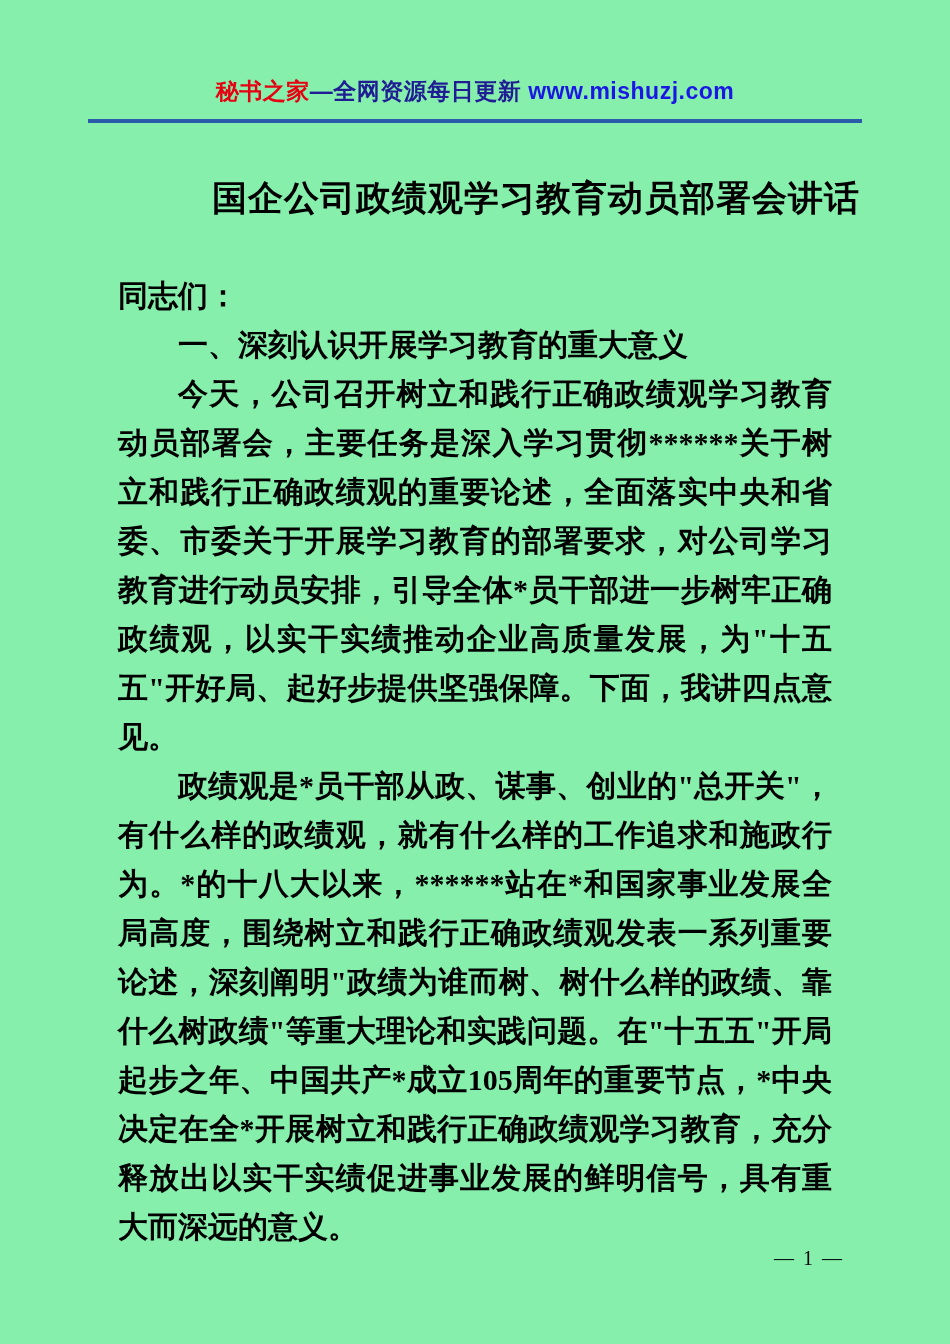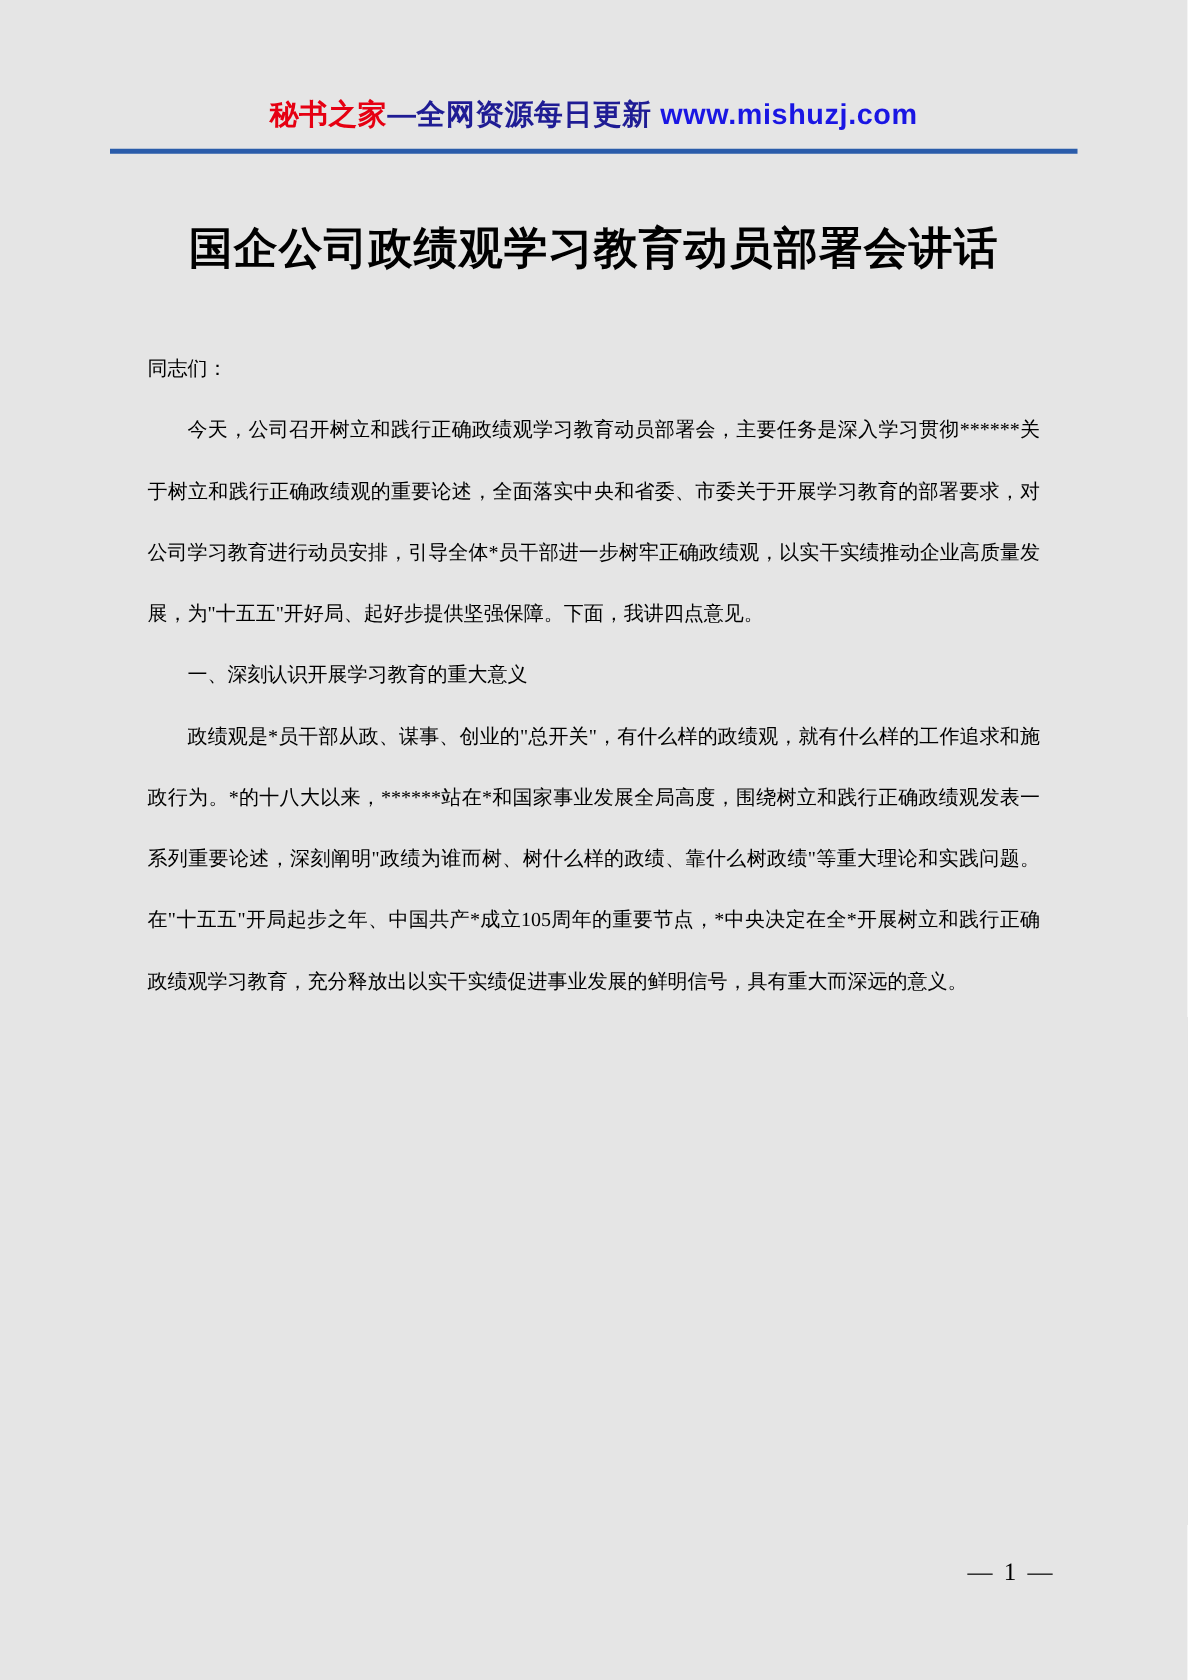--- a/index.html
+++ b/index.html
@@ -1,21 +1,21 @@
 <!DOCTYPE html>
 <html style="--brand_red: #e60012; --tagline_navy: #1f1c94; --url_blue: #1a16e3; --rule_blue: #2a5caa;"><head>
 <meta charset="utf-8">
 <style>
   * { margin:0; padding:0; box-sizing:border-box; }
   html,body { background:#ffffff; }
   .page {
     position:relative;
     width:950px; height:1344px;
     margin:0 auto;
-    background:#e5e5e5;
+    background:#86efac;
     overflow:hidden;
     font-family:"Liberation Serif","DejaVu Serif",serif;
     color:#000000;
   }
   .header {
     padding-top:76px;
     text-align:center;
     font-family:"Liberation Sans","DejaVu Sans",sans-serif;
     font-weight:bold;
     font-size:23px;
@@ -25,32 +25,33 @@
   .header .site    { color:var(--brand_red,#e60012); }
   .header .tagline { color:var(--tagline_navy,#1f1c94); }
   .header .url     { color:var(--url_blue,#1a16e3); }
   .rule {
     height:4px;
     margin:12px 88px 0 88px;
     background:var(--rule_blue,#2a5caa);
   }
   .title {
     margin:54px 90px 0 90px;
-    text-align:center;
+    text-align:right;
     font-size:35px;
     font-weight:bold;
     letter-spacing:1px;
     line-height:1.25;
   }
   .content {
     margin:50px 118px 0 118px;
-    font-size:16px;
+    font-size:30px;
     line-height:49px;
     text-align:justify;
     text-justify:inter-ideograph;
+    font-weight:bold;
   }
   .content p { margin:0; }
   .content p.indent { text-indent:2em; }
   .footer {
     position:absolute;
     right:106px;
     bottom:74px;
     font-size:20px;
     letter-spacing:2px;
     color:#000000;
@@ -62,20 +63,20 @@
 <div class="page">
 
   <div class="header"><span class="site">秘书之家</span><span class="tagline">—全网资源每日更新 </span><span class="url">www.mishuzj.com</span></div>
 
   <div class="rule"></div>
 
   <h1 class="title">国企公司政绩观学习教育动员部署会讲话</h1>
 
   <div class="content">
     <p>同志们：</p>
+    <p class="indent">一、深刻认识开展学习教育的重大意义</p>
     <p class="indent">今天，公司召开树立和践行正确政绩观学习教育动员部署会，主要任务是深入学习贯彻******关于树立和践行正确政绩观的重要论述，全面落实中央和省委、市委关于开展学习教育的部署要求，对公司学习教育进行动员安排，引导全体*员干部进一步树牢正确政绩观，以实干实绩推动企业高质量发展，为"十五五"开好局、起好步提供坚强保障。下面，我讲四点意见。</p>
-    <p class="indent">一、深刻认识开展学习教育的重大意义</p>
     <p class="indent">政绩观是*员干部从政、谋事、创业的"总开关"，有什么样的政绩观，就有什么样的工作追求和施政行为。*的十八大以来，******站在*和国家事业发展全局高度，围绕树立和践行正确政绩观发表一系列重要论述，深刻阐明"政绩为谁而树、树什么样的政绩、靠什么树政绩"等重大理论和实践问题。在"十五五"开局起步之年、中国共产*成立105周年的重要节点，*中央决定在全*开展树立和践行正确政绩观学习教育，充分释放出以实干实绩促进事业发展的鲜明信号，具有重大而深远的意义。</p>
   </div>
 
   <div class="footer">— 1 —</div>
 
 </div>
 
 </body></html>

